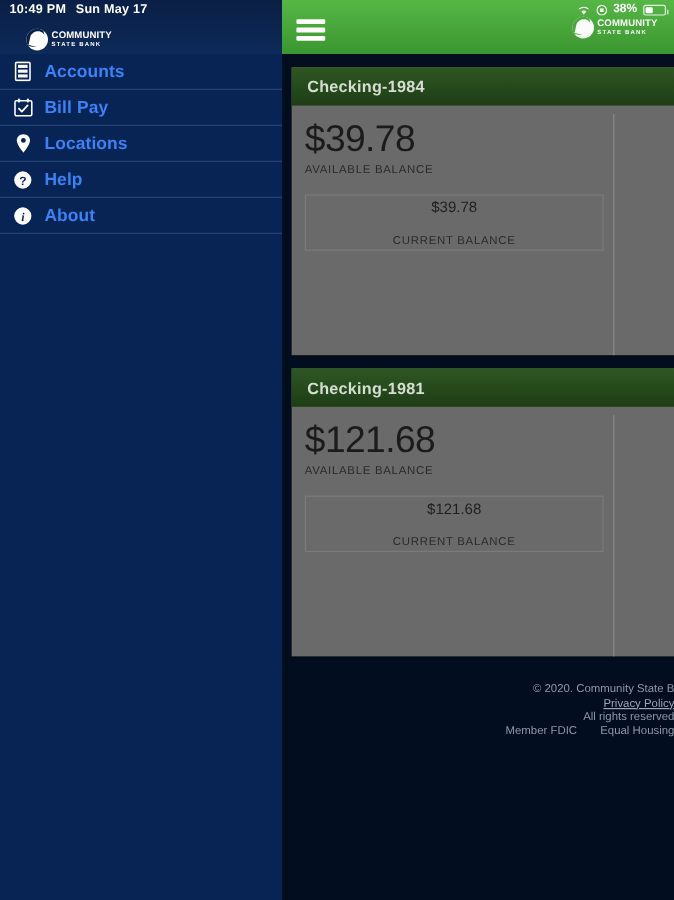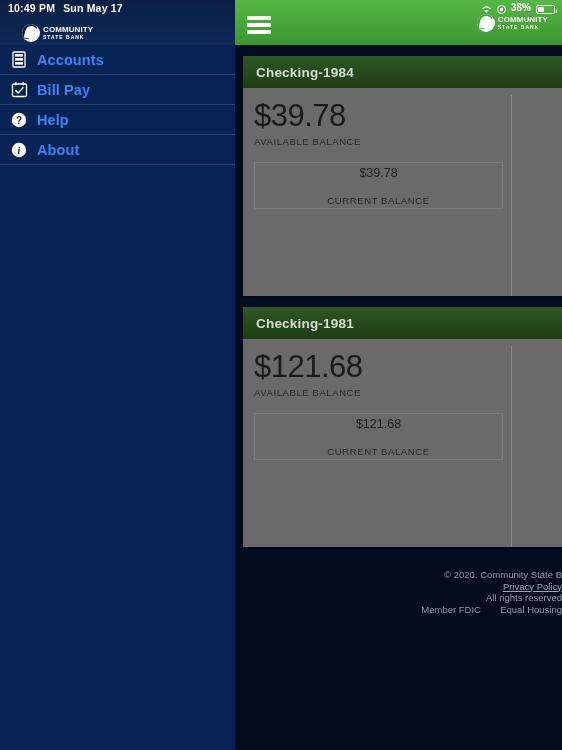--- a/index.html
+++ b/index.html
@@ -10,21 +10,21 @@
     -webkit-font-smoothing:antialiased;
   }
 
   
   #status-bar{
     position:absolute;top:0;left:0;width:562px;height:16px;
     display:flex;align-items:center;z-index:40;
     font-size:10.5px;font-weight:bold;color:#ffffff;
   }
   #status-left{position:absolute;left:8px;top:2px;display:flex;gap:8px;align-items:center;text-align:right;}
-  #status-right{position:absolute;right:7px;top:2px;display:flex;gap:5px;align-items:flex-end;font-size:10px;}
+  #status-right{position:absolute;right:7px;top:2px;display:flex;gap:5px;align-items:center;font-size:10px;}
   .sb-time{letter-spacing:.2px;}
   .sb-date{letter-spacing:.2px;}
   .wifi-ico{display:inline-block;width:11px;height:9px;position:relative;top:1px;}
   .lock-ico{display:inline-block;width:9px;height:9px;position:relative;top:1px;}
   .batt{display:inline-block;width:19px;height:9px;border:1px solid rgba(255,255,255,.85);
         border-radius:2px;position:relative;top:1px;box-sizing:border-box;padding:1px;}
   .batt::after{content:"";position:absolute;right:-3px;top:2.5px;width:1.5px;height:4px;
         background:rgba(255,255,255,.85);border-radius:0 1px 1px 0;}
   .batt i{display:block;height:100%;width:38%;background:#ffffff;border-radius:1px;}
 
@@ -233,20 +233,29 @@
       <svg width="17" height="17" viewBox="0 0 17 17">
         <rect x="1.5" y="3" width="14" height="12.5" rx="1.2" stroke="#fff" stroke-width="1.3" fill="none"></rect>
         <rect x="4" y="1" width="1.6" height="3.4" rx=".7" fill="#fff"></rect>
         <rect x="11.4" y="1" width="1.6" height="3.4" rx=".7" fill="#fff"></rect>
         <path d="M4.8 9.6 L7.2 12 L12 6.8" stroke="#fff" stroke-width="1.5" fill="none" stroke-linecap="round" stroke-linejoin="round"></path>
       </svg>
     </span>
     <span class="nav-label">Bill Pay</span>
   </div>
 
+  <div class="nav-item">
+    <span class="nav-ico">
+      <svg width="13" height="17" viewBox="0 0 13 17">
+        <path d="M6.5 0.8 C3.3 0.8 1 3.1 1 6.1 C1 9.8 6.5 16.2 6.5 16.2 C6.5 16.2 12 9.8 12 6.1 C12 3.1 9.7 0.8 6.5 0.8 Z" fill="#fff"></path>
+        <circle cx="6.5" cy="6" r="2" fill="#082455"></circle>
+      </svg>
+    </span>
+    <span class="nav-label">Locations</span>
+  </div>
 
   <div class="nav-item">
     <span class="nav-ico">
       <svg width="16" height="16" viewBox="0 0 16 16">
         <circle cx="8" cy="8" r="7.2" fill="#fff"></circle>
         <text x="8" y="12" font-family="Liberation Sans, sans-serif" font-size="10" font-weight="bold" fill="#082455" text-anchor="middle">?</text>
       </svg>
     </span>
     <span class="nav-label">Help</span>
   </div>

